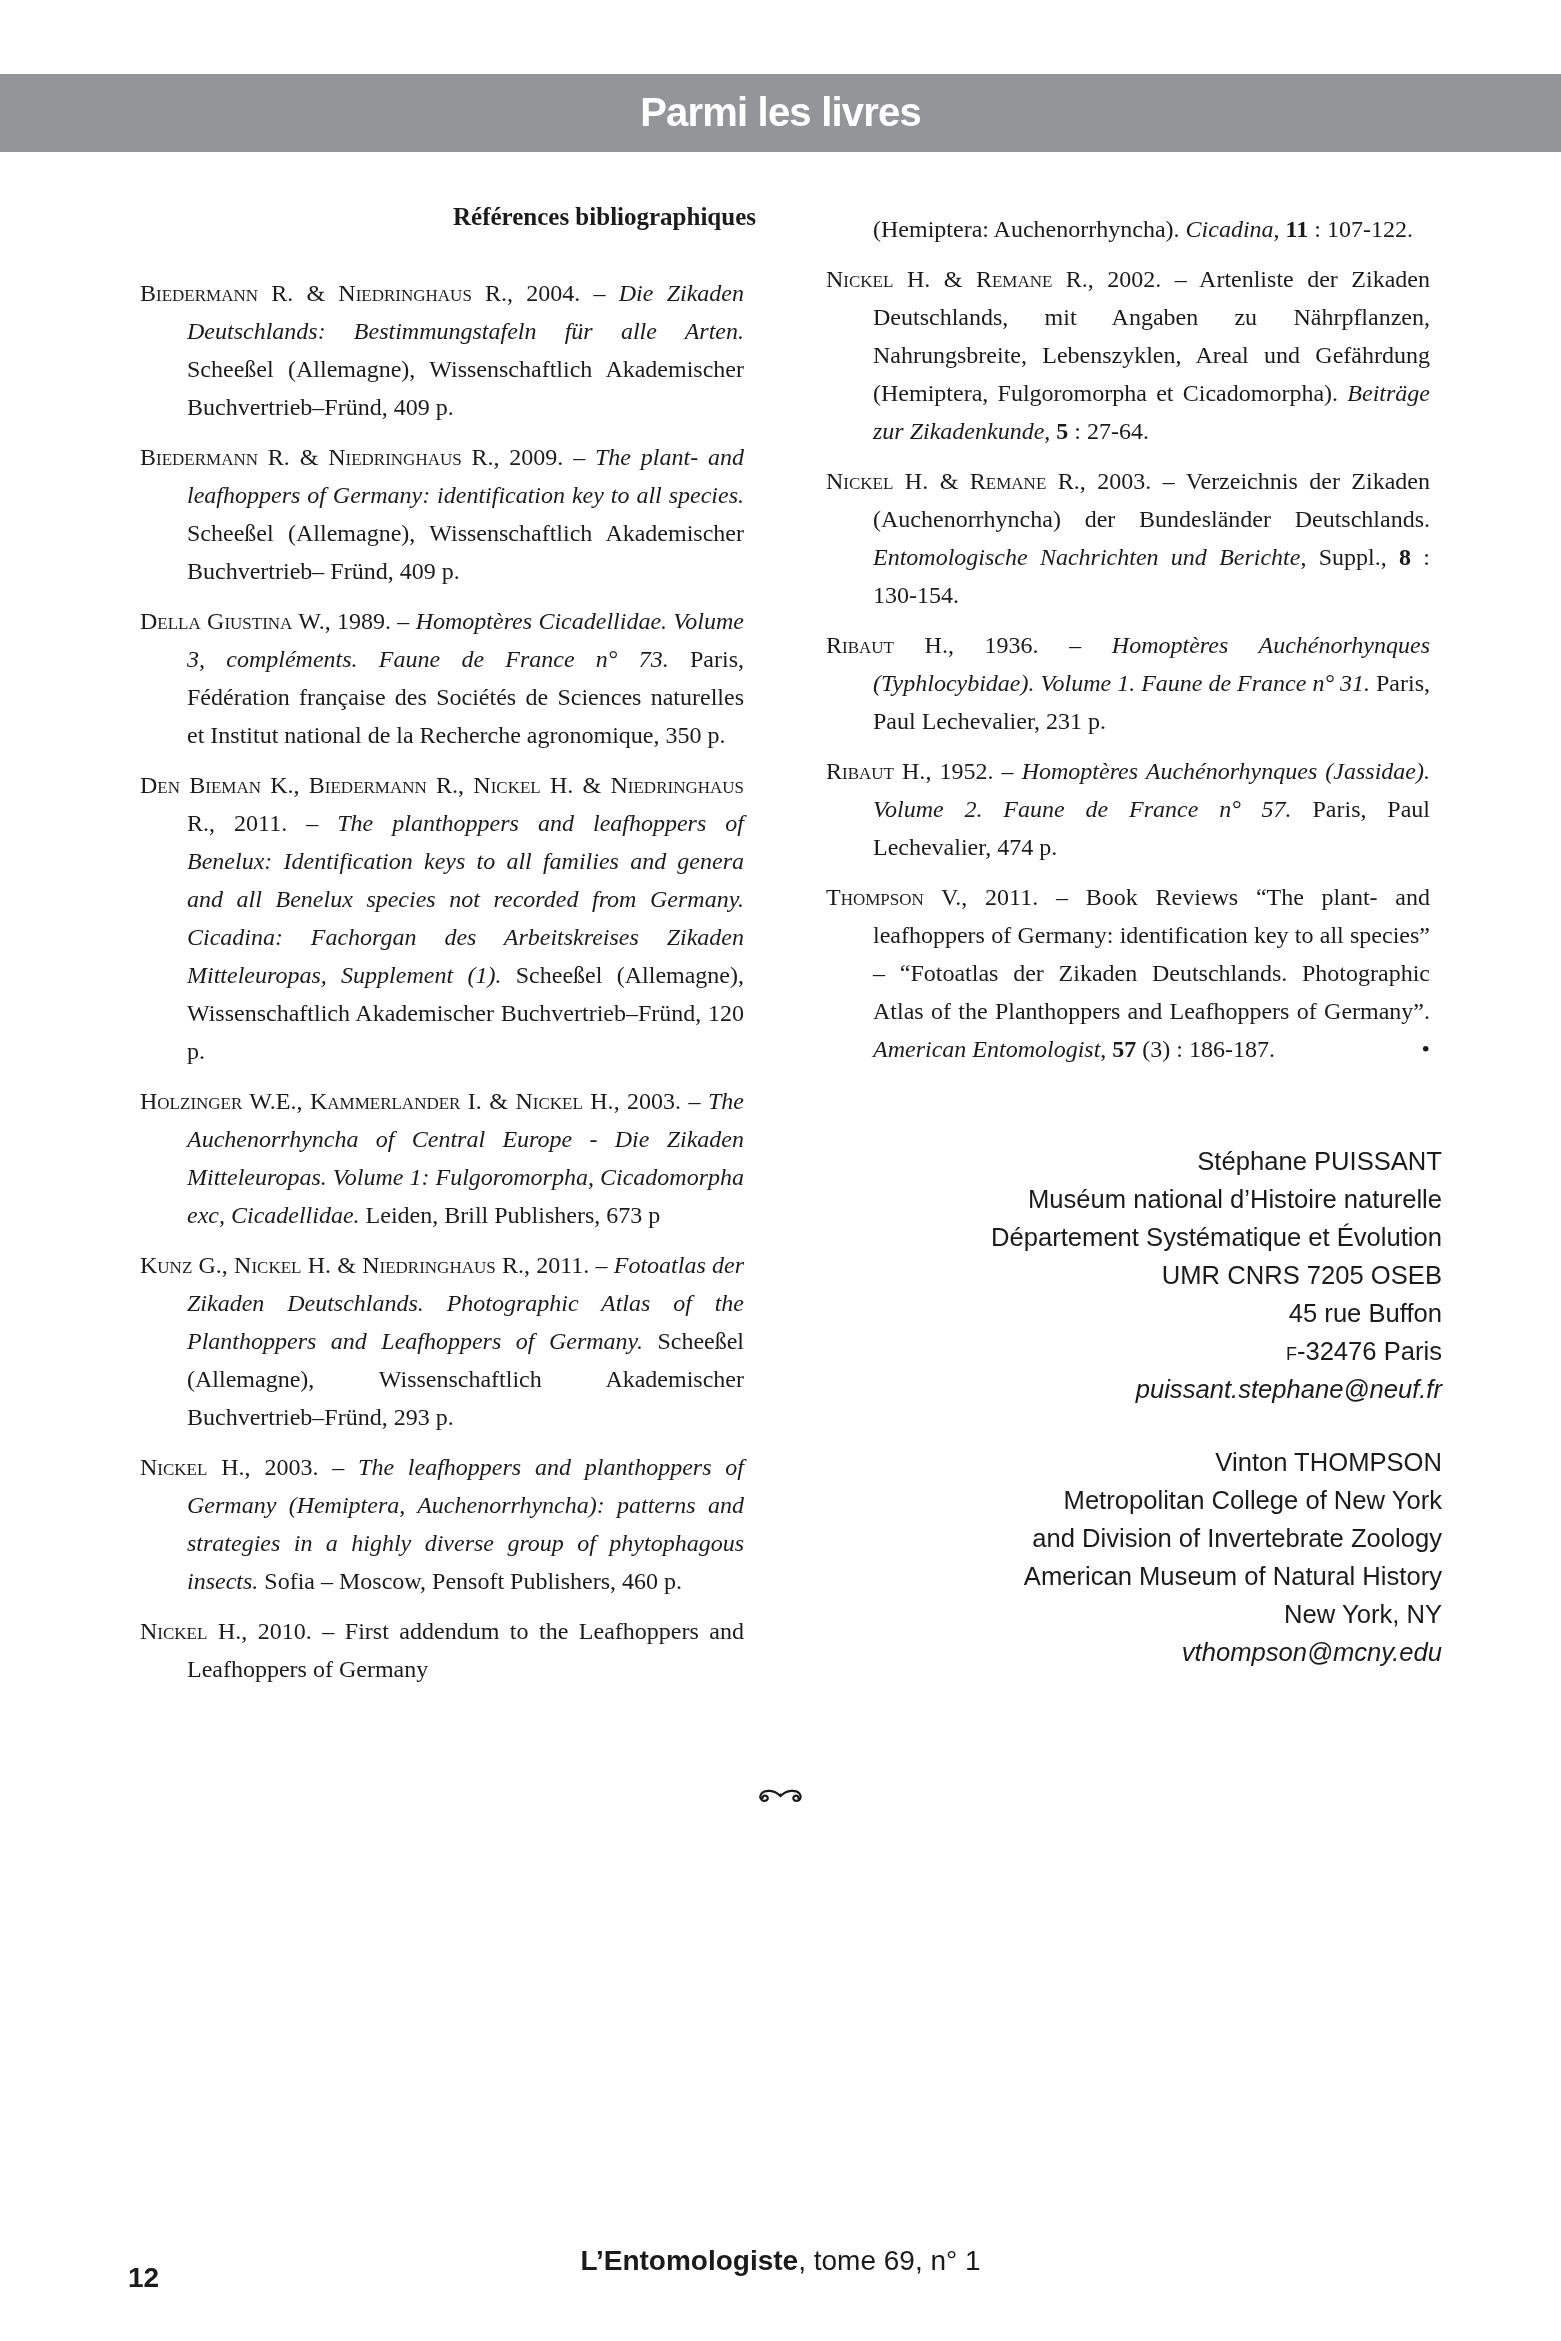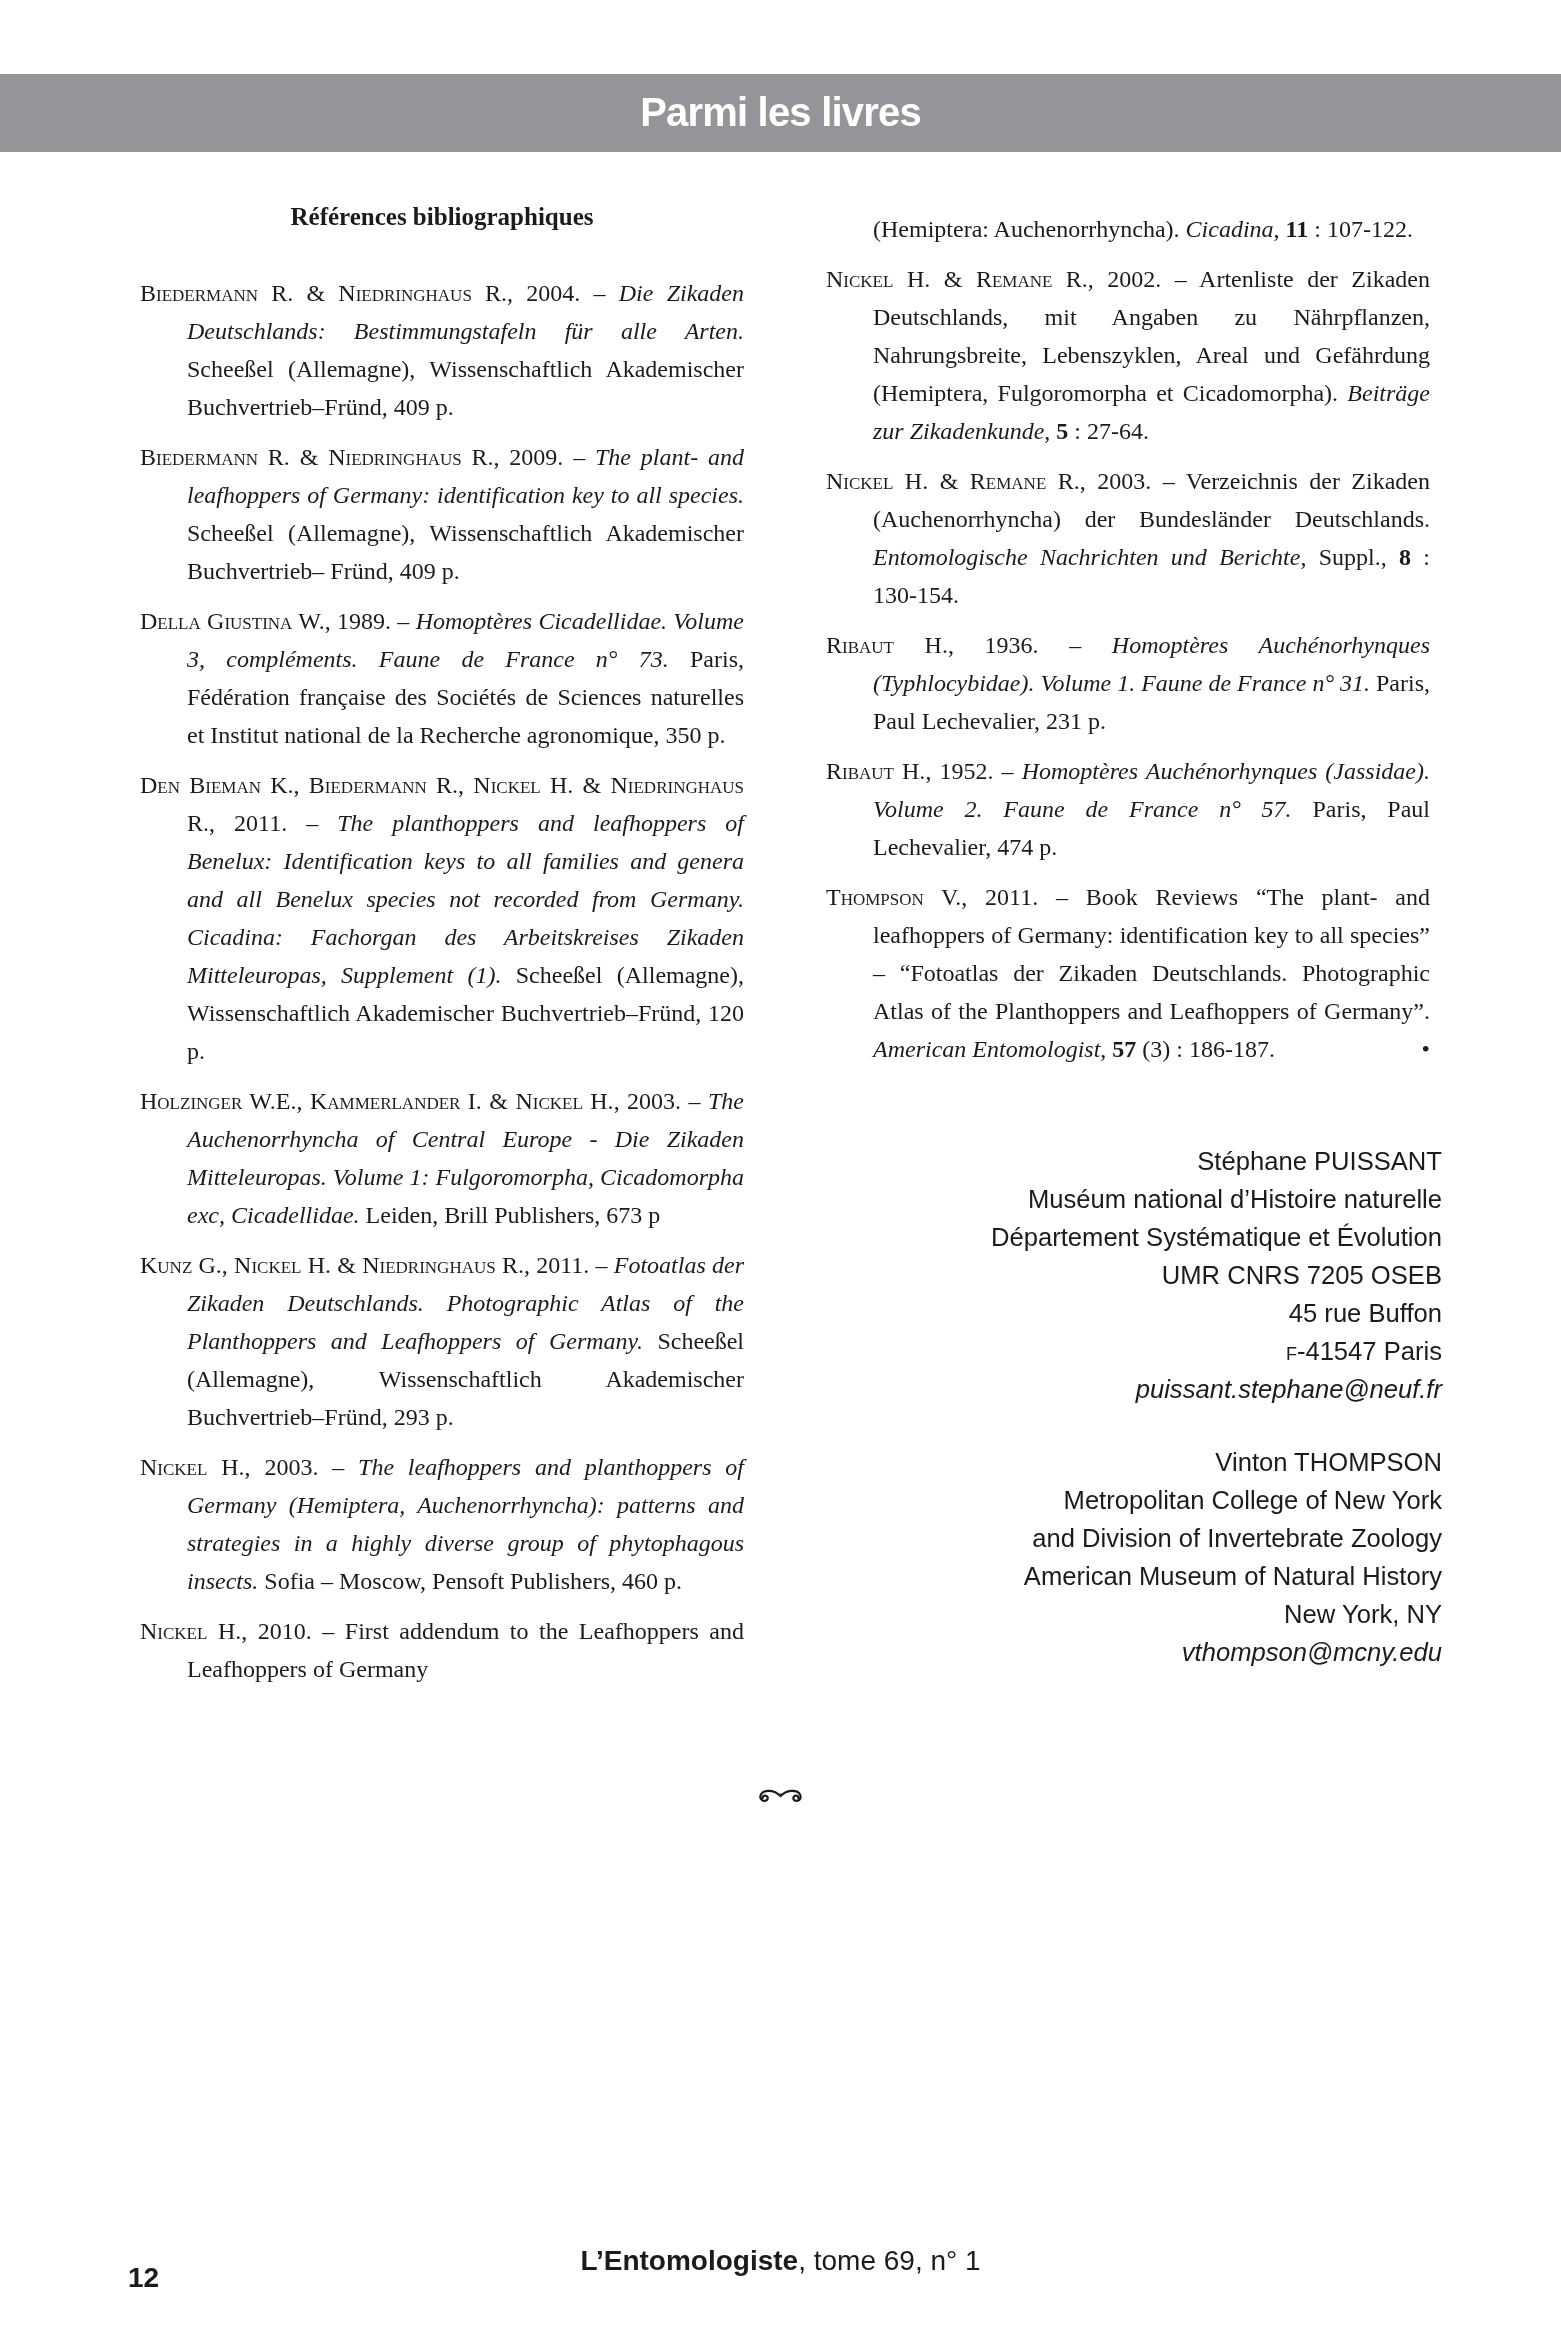--- a/index.html
+++ b/index.html
@@ -30,21 +30,21 @@
   
   .col{
     position:absolute; top:198px; width:628px;
     text-align:justify;
     font-size:24px; line-height:38px;
   }
   .col-left{left:128px;}
   .col-right{left:814px;}
   .bib-title{
     font-weight:bold;
-    text-align:center;
+    text-align:right;
     margin:0 0 38px 0;
     font-size:25px;
   }
   .ref{
     margin:12px;
     padding-left:47px;
     text-indent:-47px;
     position:relative;
   }
   .ref.cont{ text-indent:0; }
@@ -119,21 +119,21 @@
       <p class="ref"><span class="seg sc">Ribaut H.</span><span class="seg">, 1952. – </span><span class="seg i">Homoptères Auchénorhynques (Jassidae). Volume 2. Faune de France n° 57.</span><span class="seg"> Paris, Paul Lechevalier, 474 p.</span></p>
       <p class="ref"><span class="seg sc">Thompson V.</span><span class="seg">, 2011. – Book Reviews “The plant- and leafhoppers of Germany: identification key to all species” – “Fotoatlas der Zikaden Deutschlands. Photographic Atlas of the Planthoppers and Leafhoppers of Germany”. </span><span class="seg i">American Entomologist</span><span class="seg">, </span><span class="seg b">57</span><span class="seg"> (3) : 186-187.</span><span class="end-bullet">•</span></p>
     </div>
   <div>
       <div class="affiliation-block first">
         <div class="aff-line"><span class="seg">Stéphane PUISSANT</span></div>
         <div class="aff-line"><span class="seg">Muséum national d’Histoire naturelle</span></div>
         <div class="aff-line"><span class="seg">Département Systématique et Évolution</span></div>
         <div class="aff-line"><span class="seg">UMR CNRS 7205 OSEB</span></div>
         <div class="aff-line"><span class="seg">45 rue Buffon</span></div>
-        <div class="aff-line"><span class="seg sc">f</span><span class="seg">-41547 Paris</span></div>
+        <div class="aff-line"><span class="seg sc">f</span><span class="seg">-32476 Paris</span></div>
         <div class="aff-line"><span class="seg i">puissant.stephane@neuf.fr</span></div>
       </div>
       <div class="affiliation-block second">
         <div class="aff-line"><span class="seg">Vinton THOMPSON</span></div>
         <div class="aff-line"><span class="seg">Metropolitan College of New York</span></div>
         <div class="aff-line"><span class="seg">and Division of Invertebrate Zoology</span></div>
         <div class="aff-line"><span class="seg">American Museum of Natural History</span></div>
         <div class="aff-line"><span class="seg">New York, NY</span></div>
         <div class="aff-line"><span class="seg i">vthompson@mcny.edu</span></div>
       </div>

